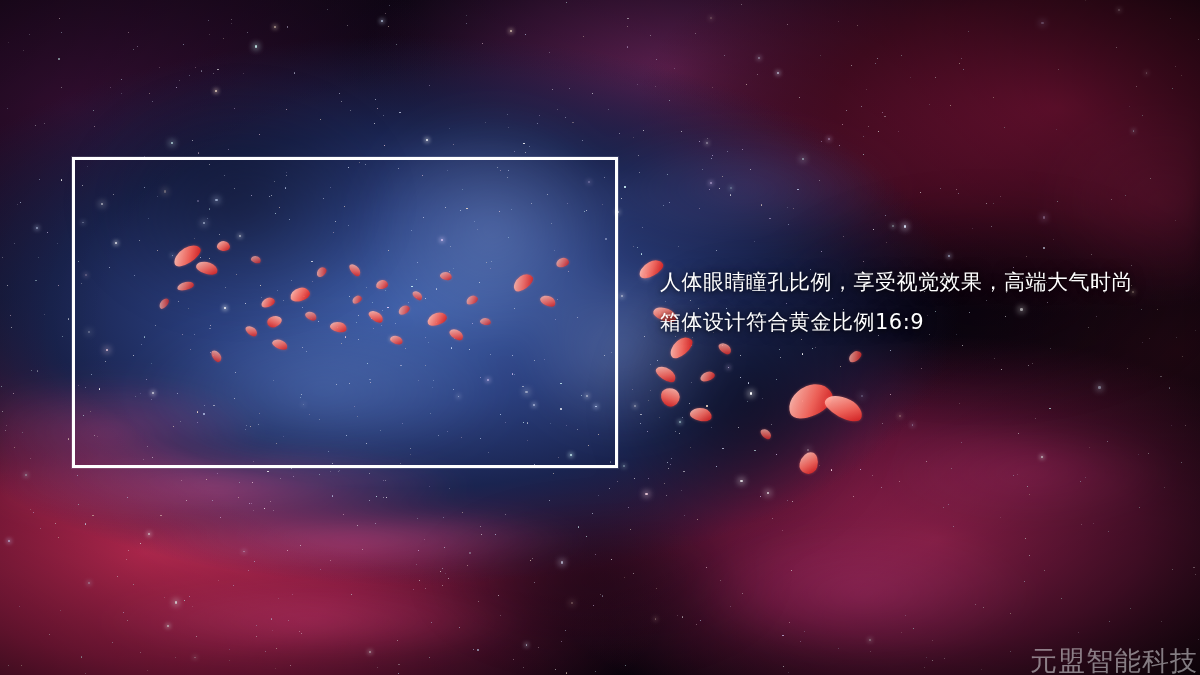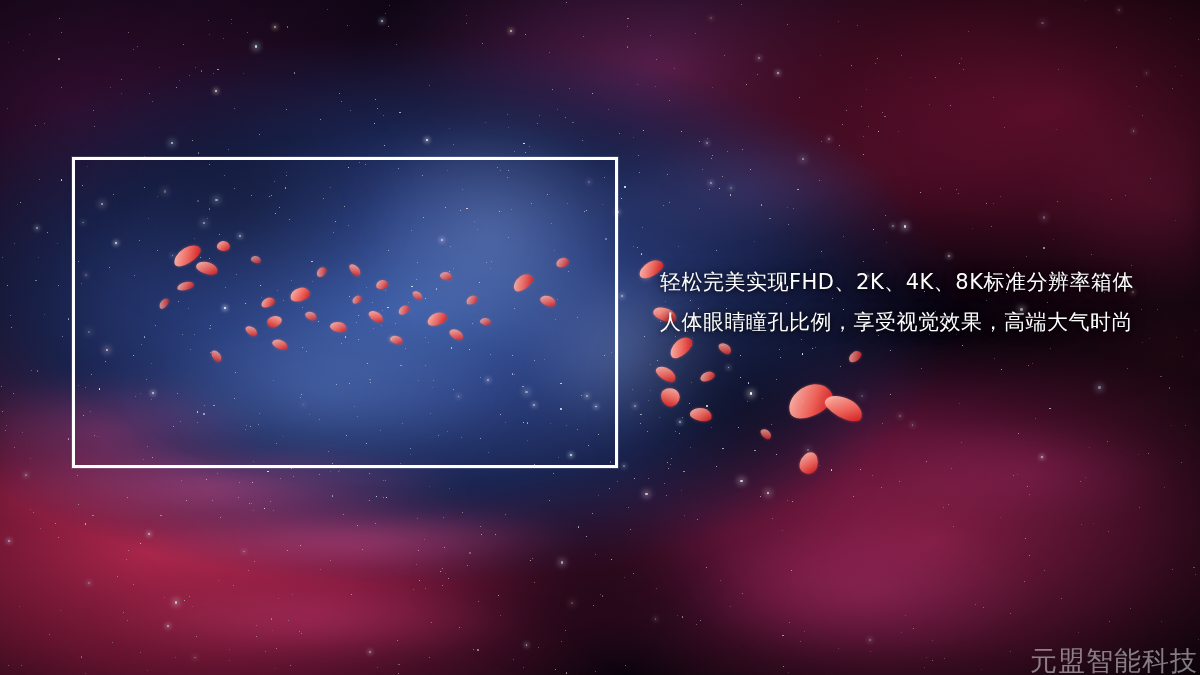--- a/index.html
+++ b/index.html
@@ -1104,19 +1104,19 @@
         <div class="petal" style="left: 83px; top: 140px; width: 12px; height: 7px; opacity: 0.75; transform: rotate(-48deg);"></div>
         <div class="petal" style="left: 176px; top: 96px; width: 10px; height: 7px; opacity: 0.75; transform: rotate(22deg);"></div>
         <div class="petal" style="left: 437px; top: 116px; width: 22px; height: 13px; opacity: 0.9; transform: rotate(-36deg);"></div>
         <div class="petal" style="left: 465px; top: 136px; width: 16px; height: 10px; opacity: 0.85; transform: rotate(26deg);"></div>
         <div class="petal" style="left: 481px; top: 98px; width: 13px; height: 9px; opacity: 0.8; transform: rotate(-14deg);"></div>
       </div>
   </div>
 
 
   <div id="body-copy">
-    <div class="line">轻松完美实现FHD、2K、4K、8K标准分辨率箱体</div>
     <div class="line">人体眼睛瞳孔比例，享受视觉效果，高端大气时尚</div>
+    <div class="line">箱体设计符合黄金比例16:9</div>
   </div>
 
   <div id="watermark">元盟智能科技</div>
 
 </div>
 
 </body></html>

